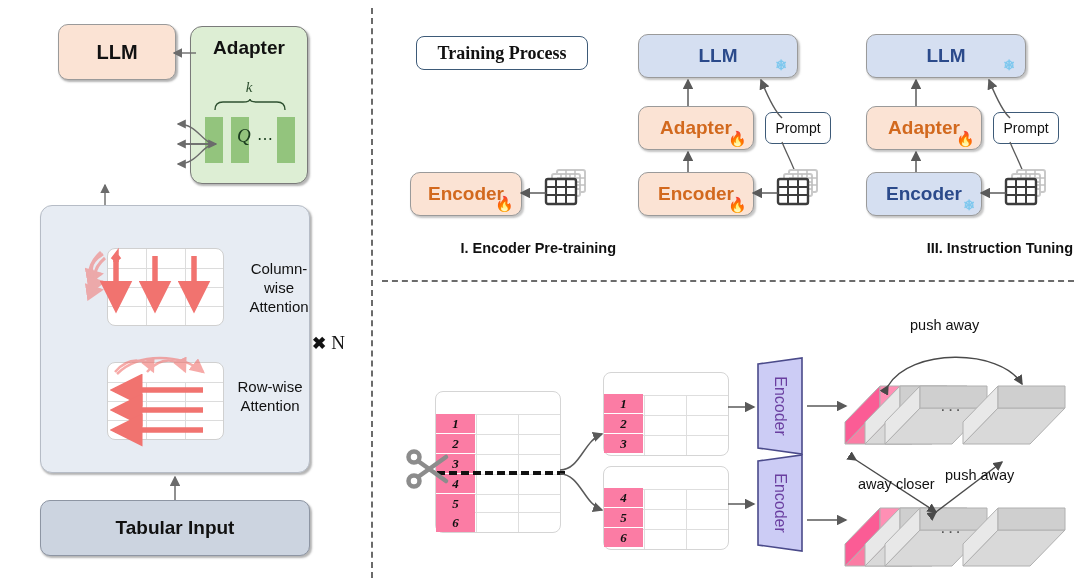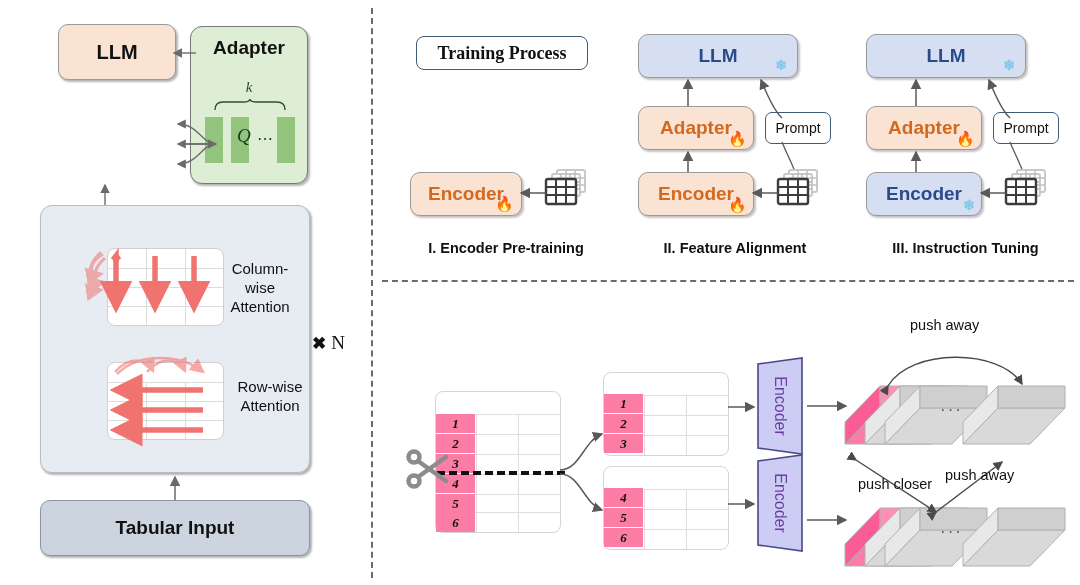--- a/index.html
+++ b/index.html
@@ -69,21 +69,21 @@
 
   
   .sbox{border:1px solid #9a9a9a;border-radius:10px;display:flex;align-items:center;
         justify-content:center;font-weight:bold;font-size:19px;position:absolute;
         box-sizing:border-box;box-shadow:1.5px 2px 2px rgba(110,110,110,.4);}
   .orange{background:#fbe3d4;color:#d2691e;}
   .blue{background:#d5dff1;color:#2b4a8b;}
   .promptbox{position:absolute;border:1.4px solid #3d5a78;border-radius:7px;background:#fff;
         display:flex;align-items:center;justify-content:center;font-size:14px;color:#111;
         font-weight:normal;}
-  .stagecap{position:absolute;font-size:14.5px;font-weight:bold;color:#111;text-align:center;}
+  .stagecap{position:absolute;font-size:14.5px;font-weight:bold;color:#111;text-align:right;}
   .fire{position:absolute;font-size:15px;line-height:1;}
   .snow{position:absolute;font-size:14px;line-height:1;color:#7ec8ee;}
 
   
   .ctbl{position:absolute;background:#fff;border:1px solid #d5d5d5;border-radius:8px;}
   .ctbl .hh{position:absolute;left:0;right:0;height:1px;background:#dedede;}
   .ctbl .vv{position:absolute;width:1px;background:#dedede;}
   .pink{position:absolute;background:#fb7ca4;display:flex;align-items:center;
         justify-content:center;font-family:"Liberation Serif",serif;font-style:italic;
         font-weight:bold;font-size:13px;color:#111;}
@@ -177,21 +177,21 @@
       </g>
       <g stroke="#f1736f" stroke-width="5.5" opacity="1">
         <path d="M31,16 L31,10 L28,14 M31,10 L34,14" fill="none"></path>
       </g>
       <g stroke="#f1736f" stroke-width="3" marker-end="url(#rd)" fill="none" opacity=".55">
         <path d="M18,8 C2,18 4,30 16,28"></path>
         <path d="M16,6 C-2,22 2,46 16,44"></path>
         <path d="M20,12 C6,24 8,38 18,36"></path>
       </g>
     </svg>
-    <div class="attlabel" style="left:180px;top:54px;width:78px">
+    <div class="attlabel" style="left:199px;top:54px;width:78px">
       <span>Column-wise</span><br>
       <span>Attention</span>
     </div>
 
     <div class="minitbl" style="left:66px;top:156px;width:115px;height:76px">
       <div class="h" style="top:19px"></div>
         <div class="h" style="top:38px"></div>
       <div class="h" style="top:57px"></div>
       <div class="v" style="left:38px;top:19px;bottom:0"></div>
       <div class="v" style="left:77px;top:19px;bottom:0"></div>
@@ -323,21 +323,20 @@
     </g>
   </svg>
   <svg class="abs" style="left:750px;top:186px;width:30px;height:14px">
     <defs>
         <marker id="a3" markerWidth="7" markerHeight="7" refX="6" refY="3.5" orient="auto">
           <path d="M0,0 L7,3.5 L0,7 z" fill="#5a5a5a"></path>
         </marker>
       </defs>
     <line x1="28" y1="7" x2="3" y2="7" stroke="#5a5a5a" stroke-width="1.5" marker-end="url(#a3)"></line>
   </svg>
-  <div class="stagecap" style="left:630px;top:240px;width:210px">II. Feature Alignment</div>
 
   <div class="sbox blue" style="left:866px;top:34px;width:160px;height:44px">
     <span>LLM</span>
     <span class="snow" style="right:10px;bottom:5px">❄</span>
   </div>
   <div class="sbox orange" style="left:866px;top:106px;width:116px;height:44px">
     <span>Adapter</span>
     <span class="fire" style="right:6px;bottom:3px">🔥</span>
   </div>
   <div class="sbox blue" style="left:866px;top:172px;width:116px;height:44px">
@@ -559,16 +558,16 @@
 
   <svg class="abs" style="left:840px;top:440px;width:200px;height:80px">
     <defs>
         <marker id="p2" markerWidth="7" markerHeight="7" refX="6" refY="3.5" orient="auto">
           <path d="M0,0 L7,3.5 L0,7 z" fill="#4a4a4a"></path>
         </marker>
       </defs>
     <line x1="16" y1="20" x2="96" y2="72" stroke="#4a4a4a" stroke-width="1.4" marker-start="url(#p2)" marker-end="url(#p2)"></line>
     <line x1="96" y1="72" x2="162" y2="22" stroke="#4a4a4a" stroke-width="1.4" marker-start="url(#p2)" marker-end="url(#p2)"></line>
   </svg>
-  <div class="ccllabel" style="left:858px;top:476px">push closer</div>
+  <div class="ccllabel" style="left:858px;top:476px">away closer</div>
   <div class="ccllabel" style="left:945px;top:467px">push away</div>
 
 </div>
 
 </body></html>

